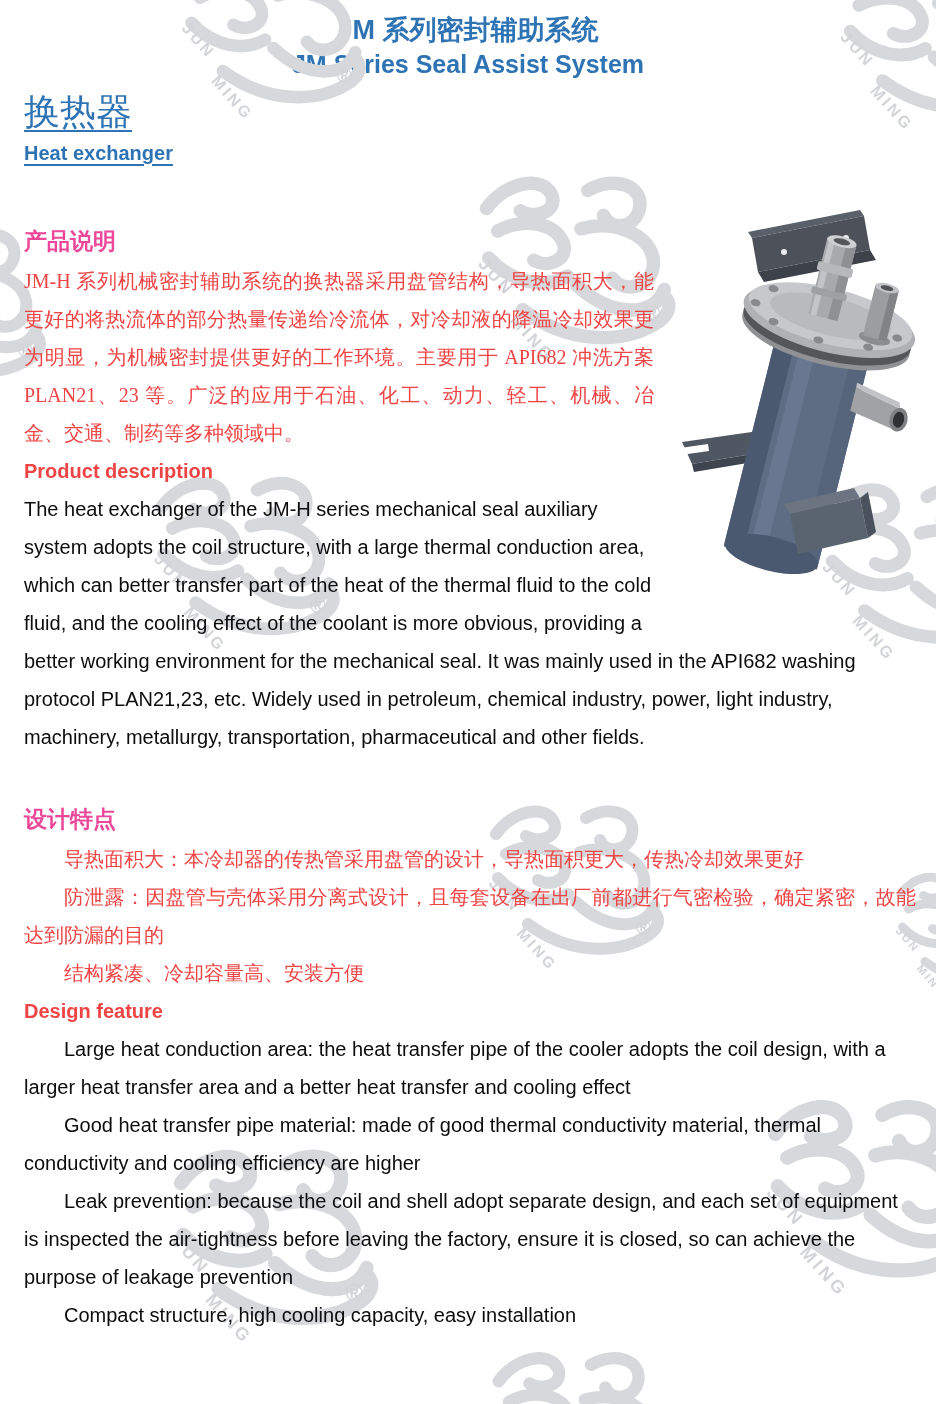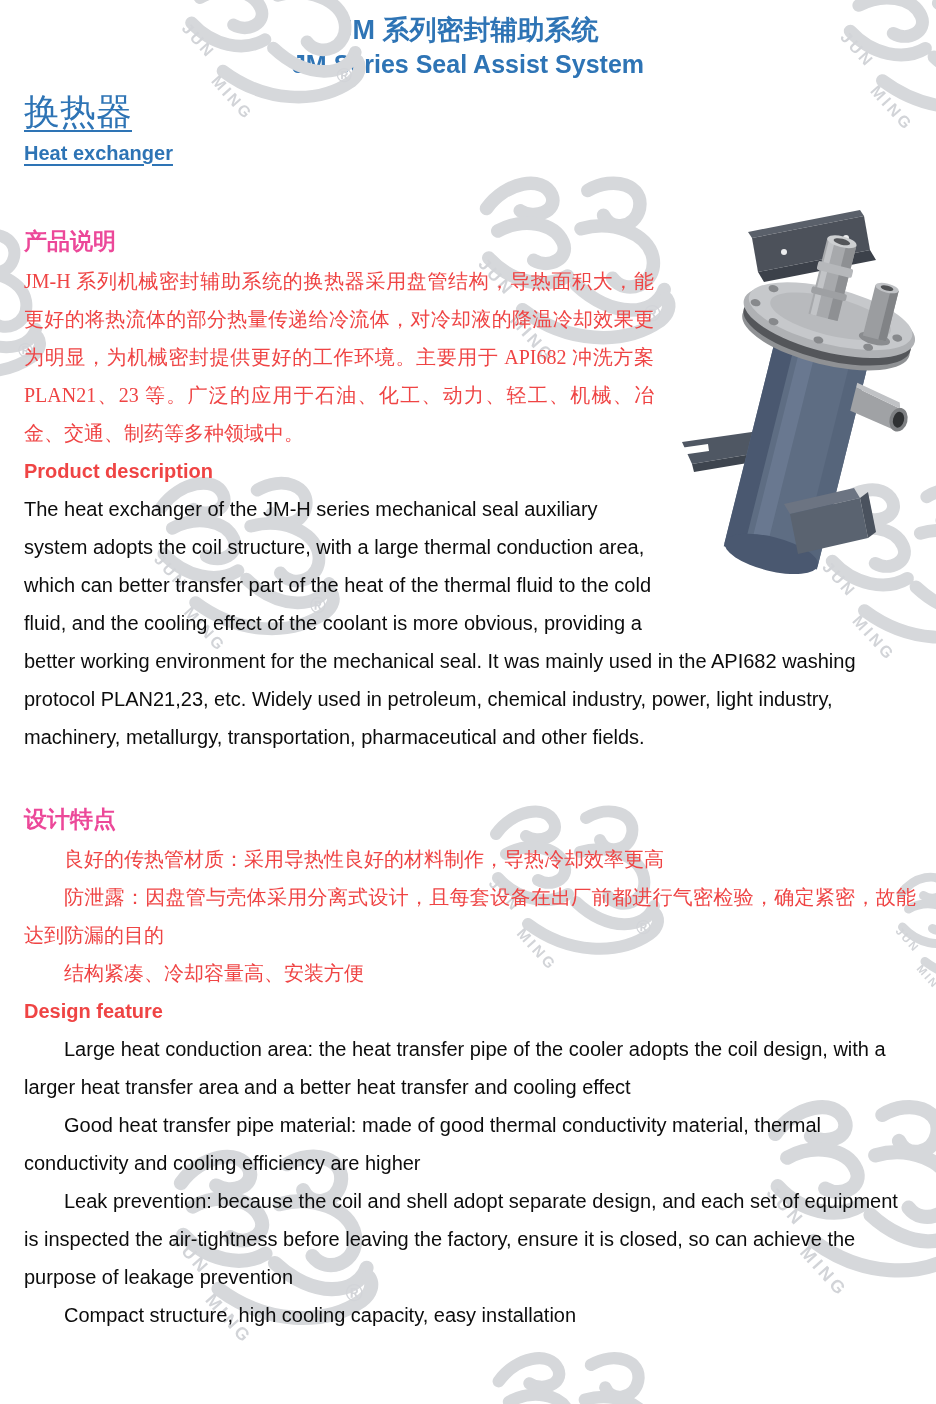--- a/index.html
+++ b/index.html
@@ -172,21 +172,21 @@
       </svg>
     </figure>
 
     <h3 class="h-zh">产品说明</h3>
     <p class="zh-body">JM-H 系列机械密封辅助系统的换热器采用盘管结构，导热面积大，能更好的将热流体的部分热量传递给冷流体，对冷却液的降温冷却效果更为明显，为机械密封提供更好的工作环境。主要用于 API682 冲洗方案 PLAN21、23 等。广泛的应用于石油、化工、动力、轻工、机械、冶金、交通、制药等多种领域中。</p>
 
     <h4 class="h-en">Product description</h4>
     <p class="en-body">The heat exchanger of the JM-H series mechanical seal auxiliary system adopts the coil structure, with a large thermal conduction area, which can better transfer part of the heat of the thermal fluid to the cold fluid, and the cooling effect of the coolant is more obvious, providing a better working environment for the mechanical seal. It was mainly used in the API682 washing protocol PLAN21,23, etc. Widely used in petroleum, chemical industry, power, light industry, machinery, metallurgy, transportation, pharmaceutical and other fields.</p>
 
     <h3 class="h-zh second">设计特点</h3>
-    <p class="zh-body indent">良好的传热管材质：采用导热性良好的材料制作，导热冷却效率更高</p>
+    <p class="zh-body indent">导热面积大：本冷却器的传热管采用盘管的设计，导热面积更大，传热冷却效果更好</p>
     <p class="zh-body indent">防泄露：因盘管与壳体采用分离式设计，且每套设备在出厂前都进行气密检验，确定紧密，故能达到防漏的目的</p>
     <p class="zh-body indent">结构紧凑、冷却容量高、安装方便</p>
 
     <h4 class="h-en">Design feature</h4>
     <p class="en-body indent">Large heat conduction area: the heat transfer pipe of the cooler adopts the coil design, with a larger heat transfer area and a better heat transfer and cooling effect</p>
     <p class="en-body indent">Good heat transfer pipe material: made of good thermal conductivity material, thermal conductivity and cooling efficiency are higher</p>
     <p class="en-body indent">Leak prevention: because the coil and shell adopt separate design, and each set of equipment is inspected the air-tightness before leaving the factory, ensure it is closed, so can achieve the purpose of leakage prevention</p>
     <p class="en-body indent">Compact structure, high cooling capacity, easy installation</p>
   </div>
 </div>

